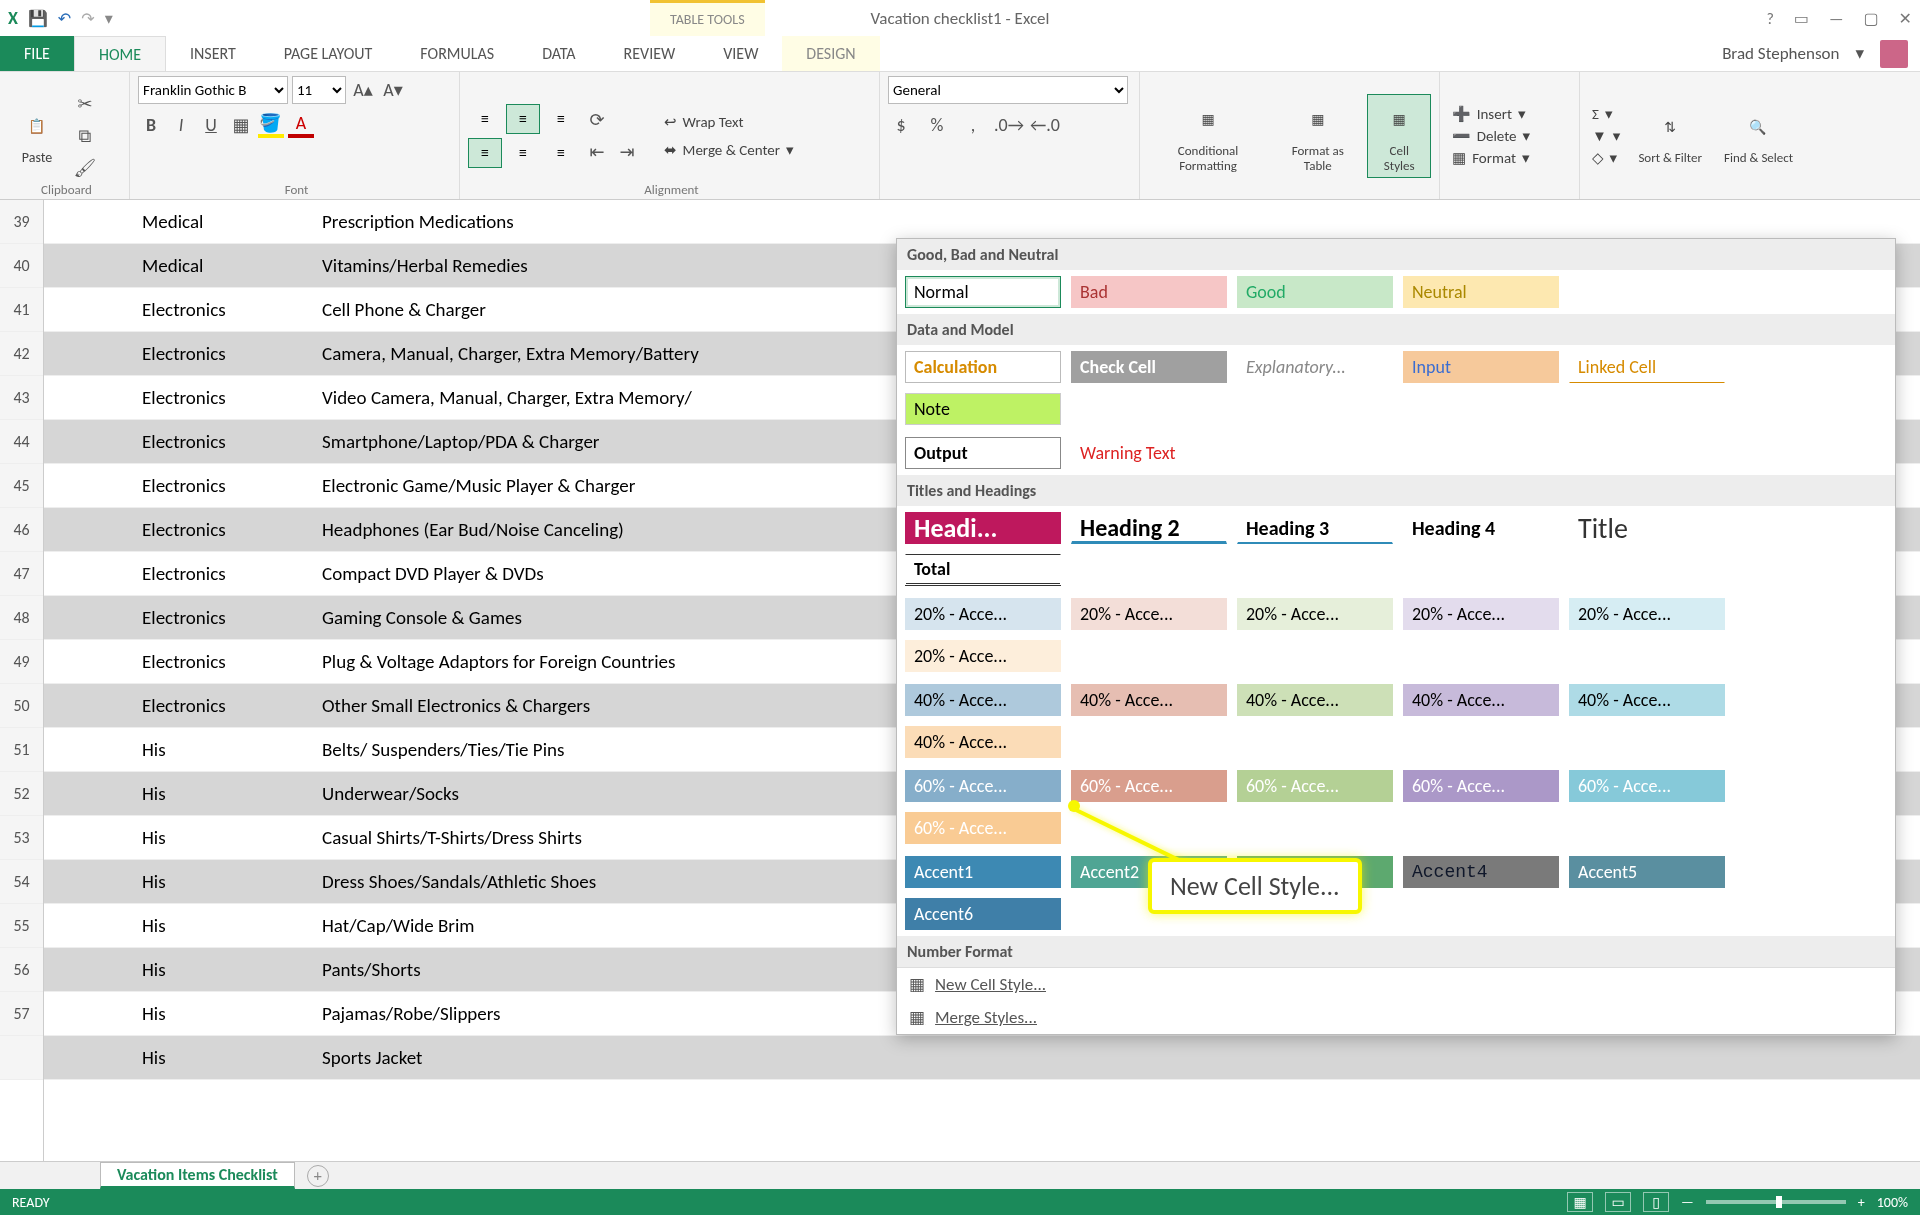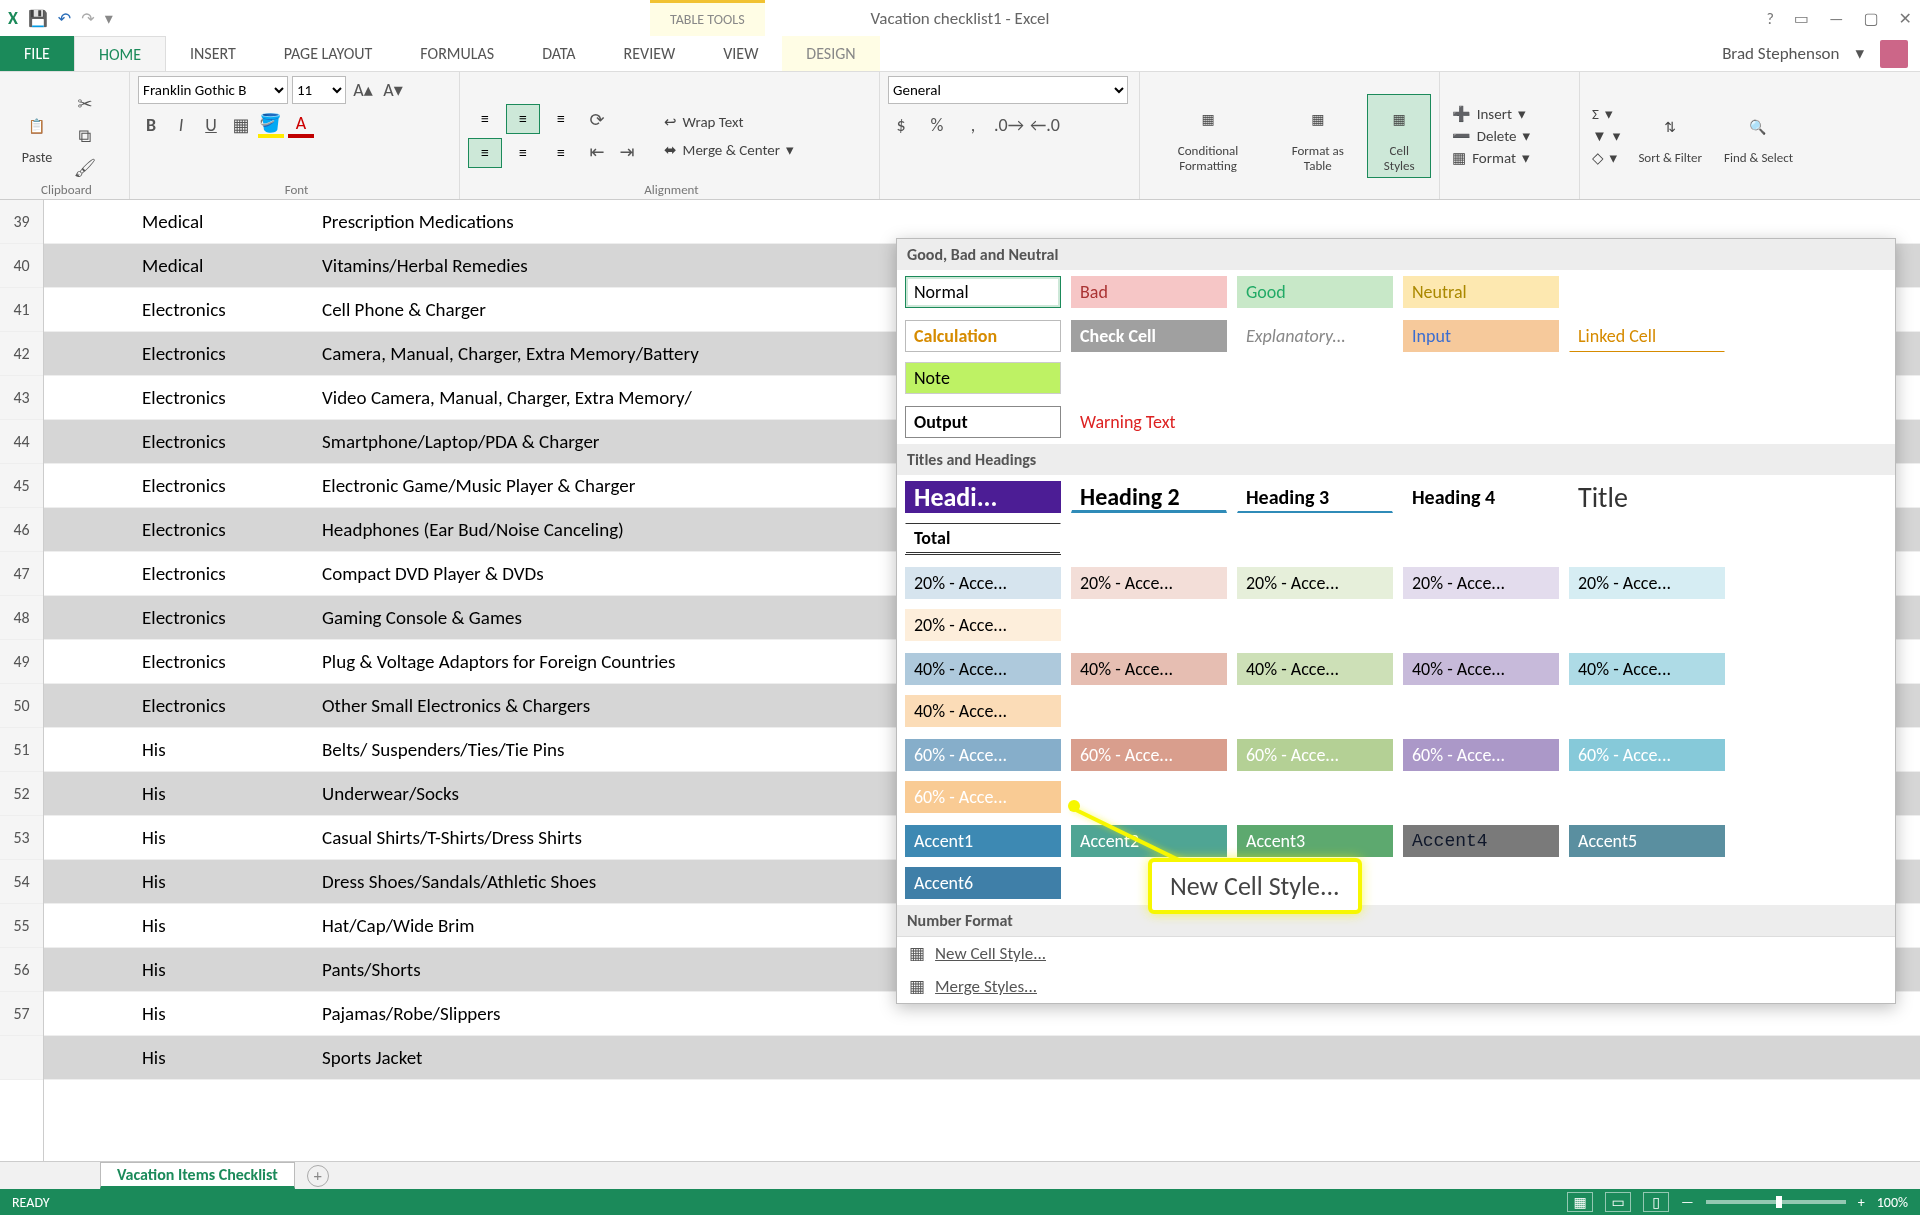--- a/index.html
+++ b/index.html
@@ -62,21 +62,21 @@
 .sw-good{background:#c8e8c8;color:#2a6;}
 .sw-neutral{background:#fde8b0;color:#a80;}
 .sw-calc{background:#fff;border:1px solid #bbb;color:#d68b00;font-weight:600;}
 .sw-check{background:#a0a0a0;color:#fff;font-weight:600;}
 .sw-explan{color:#888;font-style:italic;}
 .sw-input{background:#f6c99b;color:#5b4;color:#3b6dd1;}
 .sw-linked{color:#d68b00;border-bottom:1px solid #d68b00;}
 .sw-note{background:#bef264;border:1px solid #ccc;}
 .sw-output{border:1px solid #888;font-weight:600;}
 .sw-warning{color:#d22;}
-.sw-h1{background:#4c1d95;color:#fff;font-size:26px;font-weight:700;}
+.sw-h1{background:#be185d;color:#fff;font-size:26px;font-weight:700;}
 .sw-h2{font-size:24px;font-weight:700;border-bottom:3px solid #2f8bb8;}
 .sw-h3{font-size:20px;font-weight:700;border-bottom:2px solid #2f8bb8;}
 .sw-h4{font-size:20px;font-weight:700;}
 .sw-title{font-size:28px;font-weight:300;color:#333;}
 .sw-total{font-weight:700;border-top:1px solid #333;border-bottom:3px double #333;}
 .acc20-1{background:#d6e4ee;} .acc20-2{background:#f3ded8;} .acc20-3{background:#e6efda;}
 .acc20-4{background:#e3dced;} .acc20-5{background:#d6edf3;} .acc20-6{background:#fdeedb;}
 .acc40-1{background:#aec9dc;} .acc40-2{background:#e6beb2;} .acc40-3{background:#cde0b7;}
 .acc40-4{background:#c7bada;} .acc40-5{background:#aedbe6;} .acc40-6{background:#fbdcb7;}
 .acc60-1{background:#86aeca;color:#fff;} .acc60-2{background:#d99e8d;color:#fff;} .acc60-3{background:#b4d095;color:#fff;}
@@ -418,20 +418,21 @@
 </div>
 
 <div class="gallery">
   <div class="gal-section-title">Good, Bad and Neutral</div>
   <div class="gal-row">
     <div class="swatch sw-normal">Normal</div>
     <div class="swatch sw-bad">Bad</div>
     <div class="swatch sw-good">Good</div>
     <div class="swatch sw-neutral">Neutral</div>
   </div>
+  <div class="gal-section-title">Data and Model</div>
   <div class="gal-row">
     <div class="swatch sw-calc">Calculation</div>
     <div class="swatch sw-check">Check Cell</div>
     <div class="swatch sw-explan">Explanatory...</div>
     <div class="swatch sw-input">Input</div>
     <div class="swatch sw-linked">Linked Cell</div>
     <div class="swatch sw-note">Note</div>
   </div>
   <div class="gal-row">
     <div class="swatch sw-output">Output</div>

